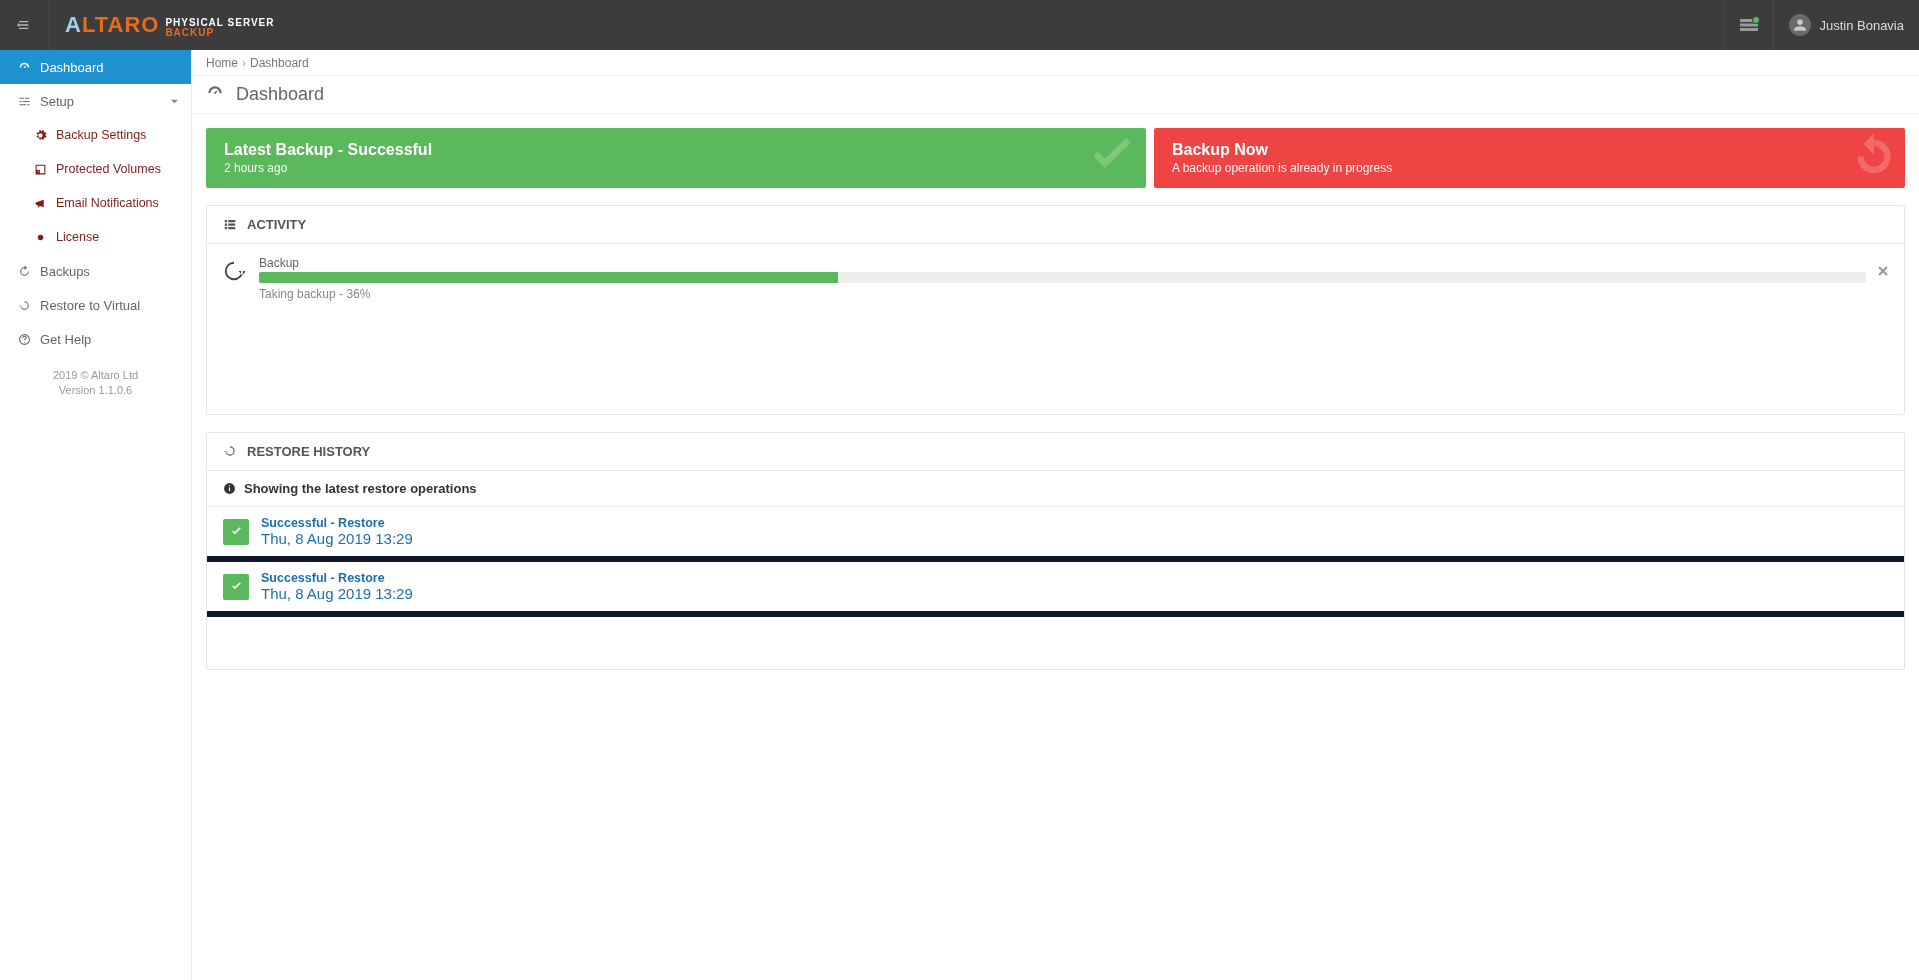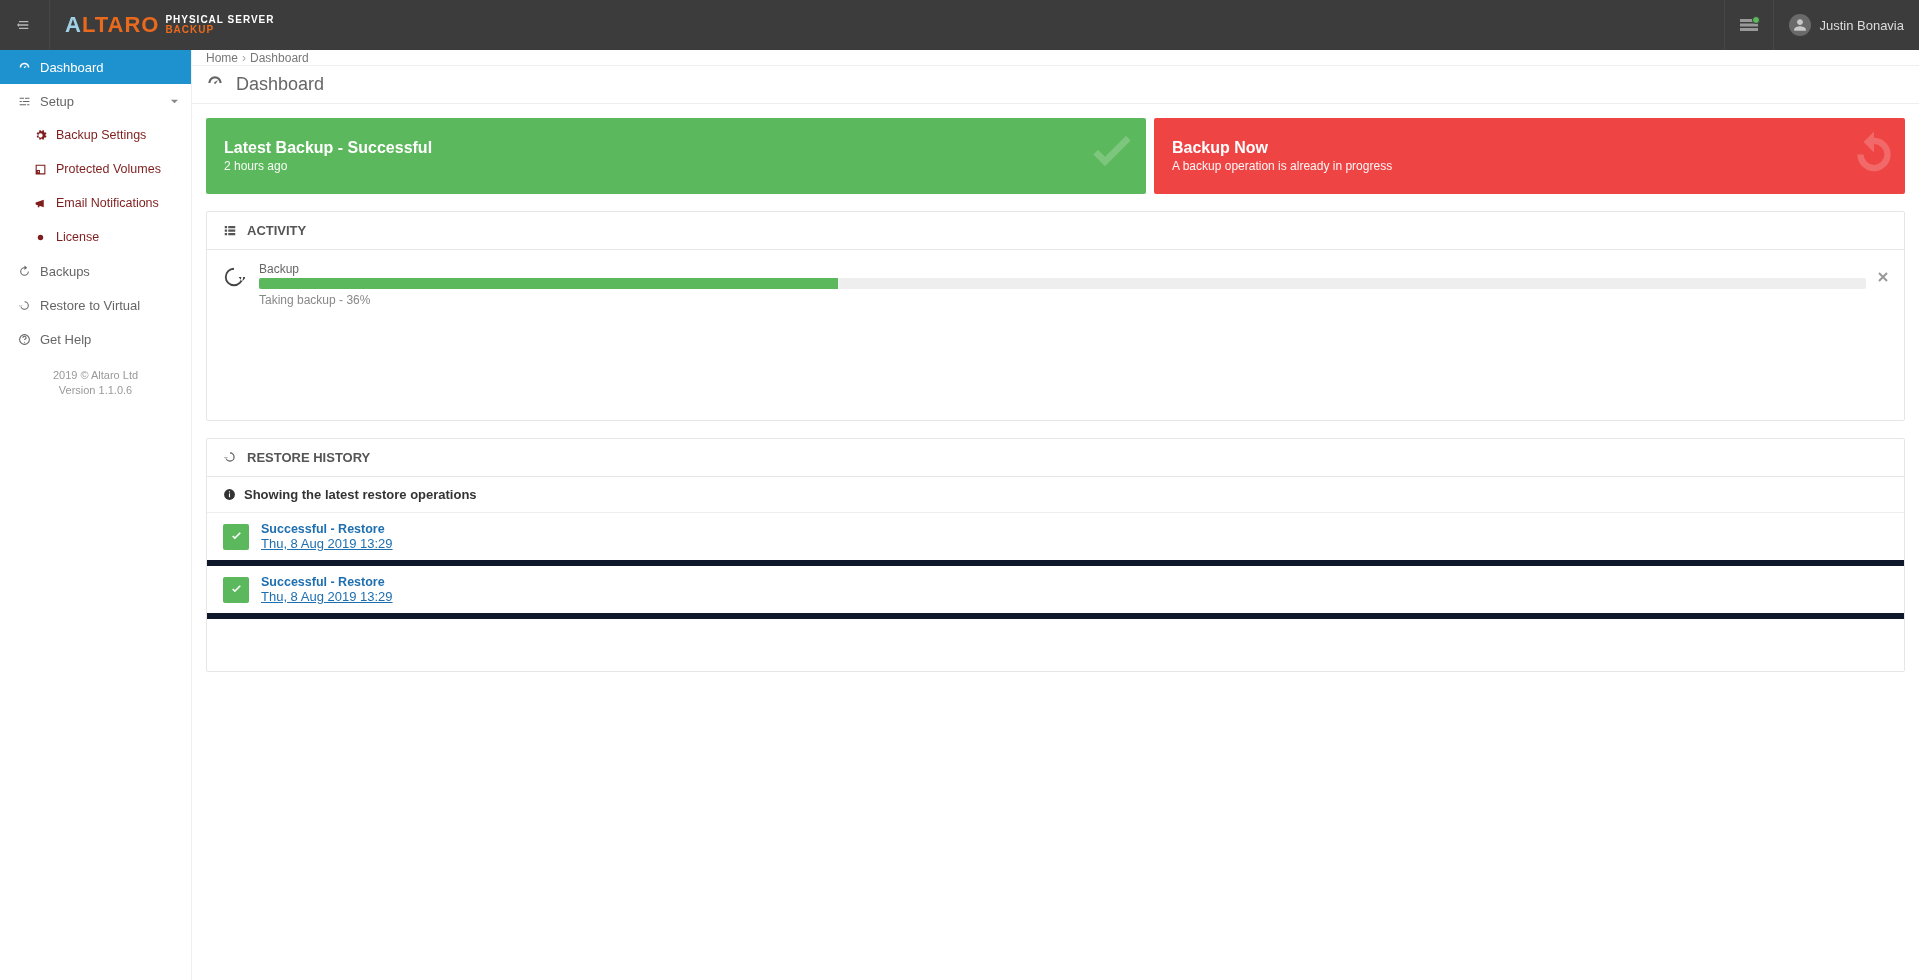--- a/index.html
+++ b/index.html
@@ -4,21 +4,21 @@
 <style>
 * { margin:0; padding:0; box-sizing:border-box; }
 html,body { width:100%; height:100%; font-family:"Segoe UI",Arial,Helvetica,sans-serif; font-size:13px; color:#555; background:#fff; }
 body { overflow:hidden; }
 
 
 .topbar { height:50px; background:#3c3c3c; display:flex; align-items:center; color:#ccc; }
 .topbar .hamburger-wrap { width:50px; height:50px; display:flex; align-items:center; justify-content:center; cursor:pointer; border-right:1px solid #474747;}
 .topbar .hamburger-wrap svg { width:16px; height:16px; fill:#b7b7b7; }
 
-.logo { display:flex; align-items:center; padding-left:15px; }
+.logo { display:flex; align-items:flex-end; padding-left:15px; }
 .logo .brand { font-weight:700; font-size:22px; letter-spacing:1px; color:#ea6a1d; }
 .logo .brand .v { color:#9fd0e6; }
 .logo .sub { display:flex; flex-direction:column; font-size:10px; line-height:10px; margin-left:6px; letter-spacing:1px; }
 .logo .sub .line1 { color:#fff; font-weight:600; }
 .logo .sub .line2 { color:#ea6a1d; font-weight:600; }
 
 .top-right { margin-left:auto; height:50px; display:flex; align-items:stretch; }
 .top-right .notif, .top-right .user { display:flex; align-items:center; padding:0 15px; border-left:1px solid #474747; cursor:pointer; }
 .notif-icon { position:relative; width:18px; height:14px; }
 .notif-icon svg{ width:18px; height:14px; fill:#999; }
@@ -36,33 +36,33 @@
 .sidebar .item .ico { width:20px; display:flex; justify-content:center; margin-right:6px; }
 .sidebar .item .ico svg { width:13px; height:13px; fill:currentColor; }
 .sidebar .item.sub { padding-left:30px; color:#7f1d1d; font-size:12.5px; }
 .sidebar .item .caret { position:absolute; right:12px; }
 .sidebar .item .caret svg{ width:9px; height:9px; fill:#888;}
 .sidebar .footer-lines{ text-align:center; font-size:11px; color:#999; line-height:15px; margin-top:12px; padding:0 0;}
 
 .content { flex:1; background:#fff; overflow-y:auto; }
 
 
-.crumbs { height:16px; display:flex; align-items:center; padding:0 14px; font-size:12px; color:#777; border-bottom:1px solid #eee;}
+.crumbs { height:26px; display:flex; align-items:center; padding:0 14px; font-size:12px; color:#777; border-bottom:1px solid #eee;}
 .crumbs a{ color:#777; text-decoration:none;}
 .crumbs .sep{ margin:0 4px; color:#aaa;}
 
 
 .titlebar { height:38px; display:flex; align-items:center; padding:0 14px; border-bottom:1px solid #eee;}
 .titlebar .ticon svg{ width:18px; height:18px; fill:#666; margin-right:12px;}
 .titlebar .ttext{ font-size:18px; color:#666; font-weight:400;}
 
 
 .inner { padding:14px; }
 .cards-row { display:flex; gap:8px; }
-.card { position:relative; border-radius:2px; color:#fff; padding:21px 18px; overflow:hidden; }
+.card { position:relative; border-radius:2px; color:#fff; padding:13px 18px; overflow:hidden; }
 .card.green{ background:#5cb85c; flex:0 0 940px; }
 .card.gray { background:#ef4444; flex:1; cursor:default;}
 .card .title{ font-weight:600; font-size:16px; }
 .card .sub{ font-size:12px; margin-top:2px; opacity:.95;}
 .card .big-ico{ position:absolute; right:6px; top:50%; transform:translateY(-50%); opacity:.20; }
 .card.green .big-ico svg{ width:56px; height:56px; fill:#fff;}
 .card.gray .big-ico svg{ width:50px; height:50px; fill:#fff;}
 
 .panel { border:1px solid #e6e6e6; border-radius:2px; margin-top:17px; background:#fff;}
 .panel .phead{ padding:11px 16px; border-bottom:1px solid #e6e6e6; font-weight:600; font-size:13px; color:#555; display:flex; }
@@ -82,21 +82,21 @@
 .act-row .close svg{width:10px;height:10px;fill:#999;}
 
 
 .rh-info{ padding:10px 16px; font-size:13px; color:#333; font-weight:600; border-bottom:1px solid #eee; display:flex; align-items:center;}
 .rh-info svg{ width:13px; height:13px; fill:#333; margin-right:8px;}
 .rh-item{ display:flex; align-items:center; padding:9px 16px; border-bottom:6px solid #0f172a; cursor:pointer;}
 .rh-item:last-child{ border-bottom:none;}
 .rh-item .badge{ width:26px; height:26px; background:#5cb85c; border-radius:2px; display:flex; align-items:center; justify-content:center; margin-right:12px;}
 .rh-item .badge svg{ width:13px; height:13px; fill:#fff;}
 .rh-item .txt .l1{ font-size:12.5px; color:#1e6fb0; font-weight:600;}
-.rh-item .txt .l2{ font-size:13px; color:#1e6fb0;text-decoration:underline;}
+.rh-item .txt .l2{ font-size:15px; color:#1e6fb0;}
 .rh-tail{ height:52px;}
 </style>
 </head>
 <body>
 
 <div class="topbar">
   <div class="hamburger-wrap">
     <svg viewBox="0 0 24 24">
         <path d="M3 6h14v2H3zM3 11h14v2H3zM3 16h14v2H3z"></path>
         <path d="M0 12l3-3v6z"></path>

